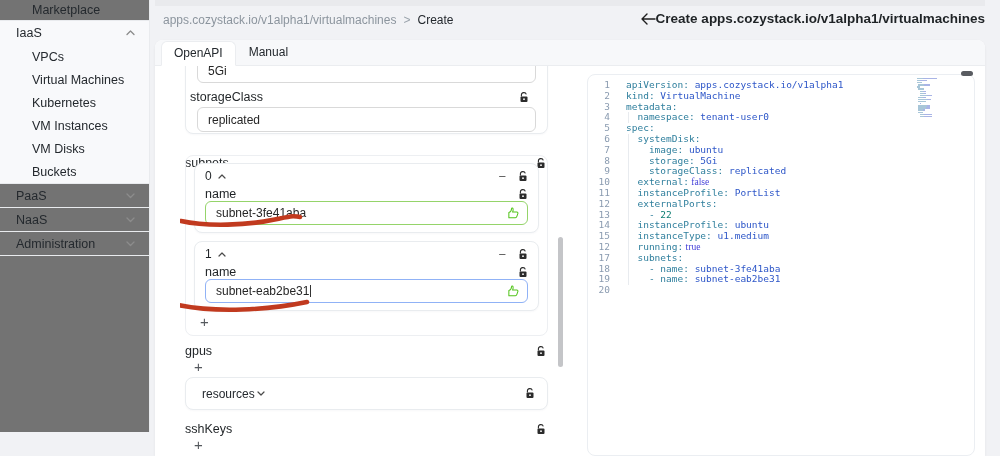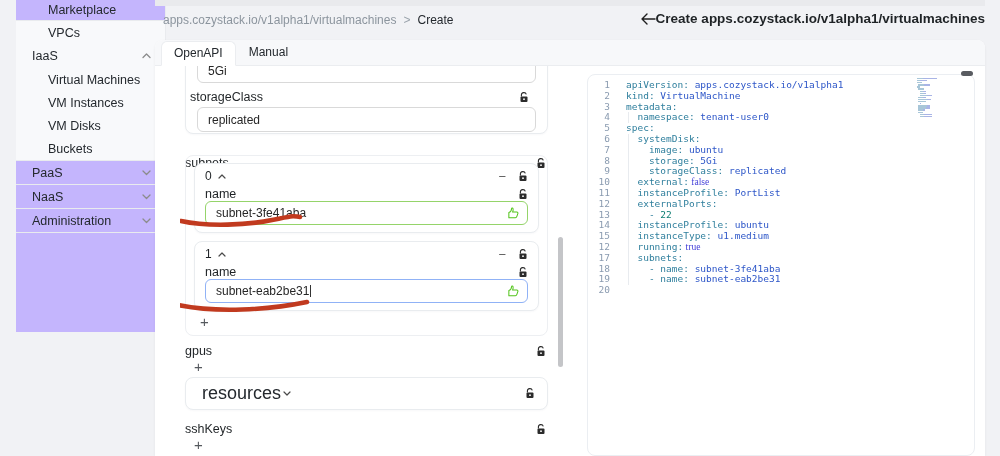--- a/index.html
+++ b/index.html
@@ -1,20 +1,20 @@
 <!DOCTYPE html>
 <html><head>
 <meta charset="utf-8">
 <style>
   * { margin:0; padding:0; box-sizing:border-box; }
   html,body { width:1000px; height:456px; overflow:hidden; }
   body { background:#f1f2f5; font-family:"Liberation Sans", sans-serif; color:#24292e; position:relative; }
 
   
-  .sidebar { position:absolute; left:16px; top:0; width:150px; height:332px; background:#c4b5fd; border-right:1px solid #e9ebee; }
+  .sidebar { position:absolute; left:0; top:0; width:150px; height:432px; background:#737373; border-right:1px solid #e9ebee; }
   .side-row { display:flex; align-items:center; justify-content:space-between; padding:0 14px 0 16px; font-size:12.5px; color:#24292e; cursor:pointer; }
   .side-row.sub { padding-left:32px; }
   .iaas-block { background:#f8f9fb; border-bottom:1px solid #e9ebee; }
   .h21{height:21px} .h24{height:24px; border-bottom:1px solid #e9ebee;} .h23{height:23px} .h24n{height:24px}
   .mk { border-bottom:1px solid #e9ebee; }
 
   
   .topstrip { position:absolute; left:155px; top:0; width:830px; height:6px; background:#e9eaed; }
   .crumbs { position:absolute; left:163px; top:13px; font-size:12px; color:#8c959e; }
   .crumbs .sep { margin:0 7px; color:#9aa3ab; }
@@ -65,33 +65,36 @@
   svg { display:block; }
 </style>
 </head>
 <body>
 
 <div class="sidebar">
   <div class="side-row sub h21 mk">
     <span>Marketplace</span>
   </div>
   <div class="iaas-block">
-    <div class="side-row sub h23">
-        <span>VPCs</span>
-      </div>
     <div class="side-row h24n">
       <span>IaaS</span>
       <span>
           <svg width="9" height="6" viewBox="0 0 9 6">
             <polyline points="1,4.5 4.5,1 8,4.5" fill="none" stroke="#8c8c8c" stroke-width="1.3" stroke-linecap="round" stroke-linejoin="round"></polyline>
           </svg>
         </span>
     </div>
     <div class="side-row sub h23">
+        <span>VPCs</span>
+      </div>
+    <div class="side-row sub h23">
         <span>Virtual Machines</span>
+      </div>
+    <div class="side-row sub h23">
+        <span>Kubernetes</span>
       </div>
     <div class="side-row sub h23">
         <span>VM Instances</span>
       </div>
     <div class="side-row sub h23">
         <span>VM Disks</span>
       </div>
     <div class="side-row sub h23">
         <span>Buckets</span>
       </div>
@@ -267,21 +270,21 @@
           <svg width="10" height="11" viewBox="0 0 10 11">
             <path d="M2.4 4.6 V3.1 a2.5 2.5 0 0 1 4.9-.7" fill="none" stroke="#2b2b2b" stroke-width="1.1"></path>
             <rect x="1.5" y="4.6" width="7" height="5.4" rx="1" fill="#2b2b2b"></rect>
             <circle cx="5" cy="7.2" r="0.9" fill="#fff"></circle>
           </svg>
         </span>
     </div>
     <div class="plus abs" style="left:14px; top:293px;">+</div>
 
     <div class="gcard abs" style="left:5px; top:311px; width:363px; height:33px; display:flex; align-items:center; justify-content:space-between; padding:0 12px 0 16px;">
-      <span style="display:flex; align-items:center; gap:2px; font-size:18px;">
+      <span style="display:flex; align-items:center; gap:2px; font-size:12px;">
         <span>resources</span>
         <span>
             <svg width="8" height="5" viewBox="0 0 8 5">
               <polyline points="1,1 4,4 7,1" fill="none" stroke="#4a4a4a" stroke-width="1.2" stroke-linecap="round" stroke-linejoin="round"></polyline>
             </svg>
           </span>
       </span>
       <span>
           <svg width="10" height="11" viewBox="0 0 10 11">
             <path d="M2.4 4.6 V3.1 a2.5 2.5 0 0 1 4.9-.7" fill="none" stroke="#2b2b2b" stroke-width="1.1"></path>

